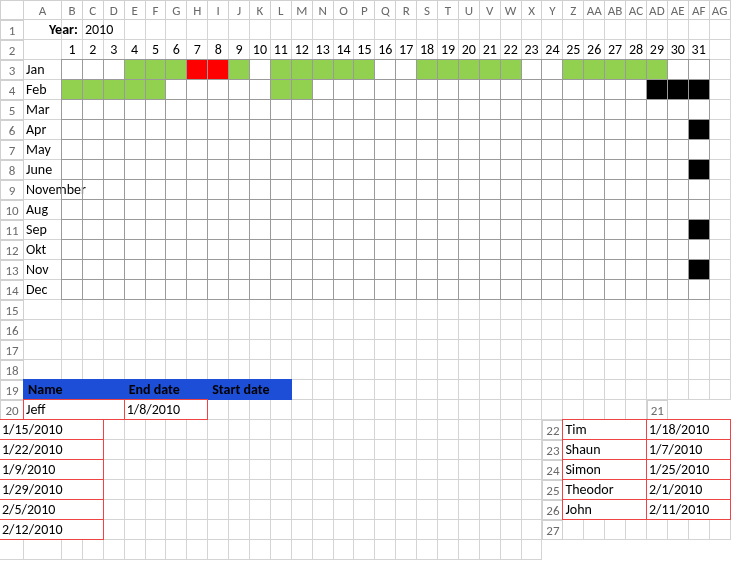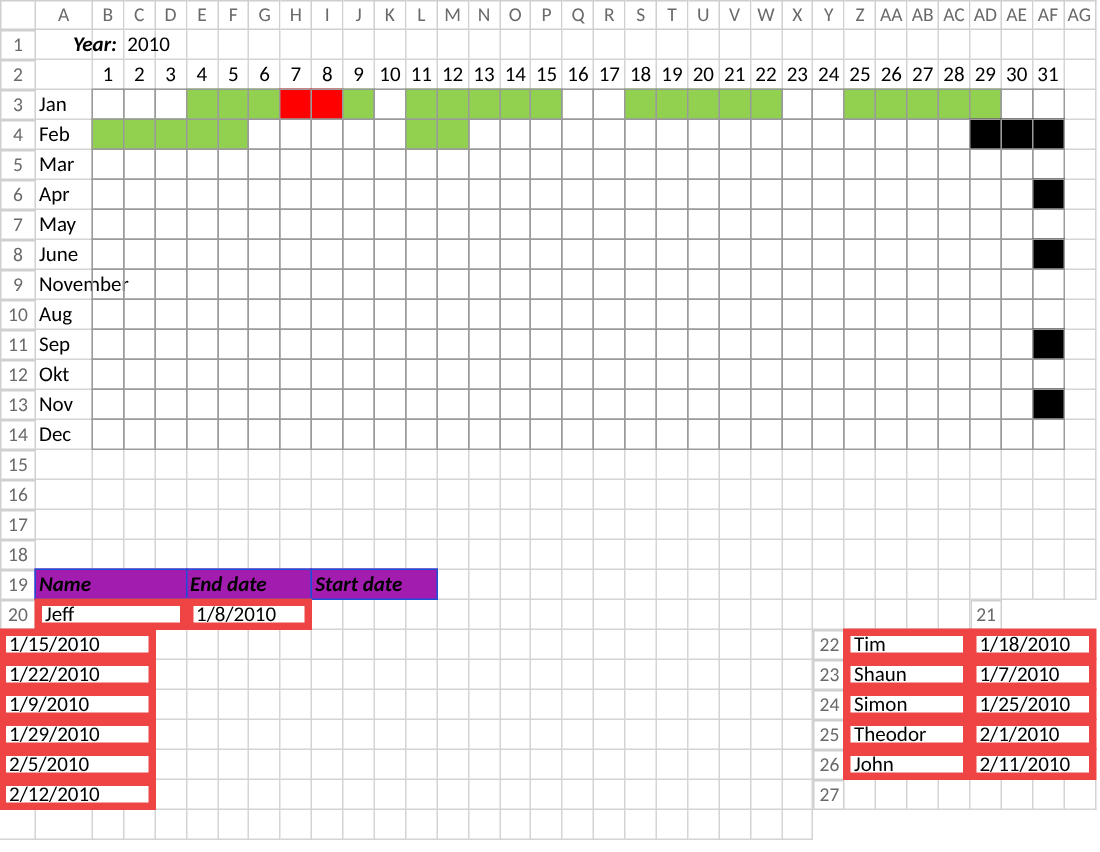--- a/index.html
+++ b/index.html
@@ -47,31 +47,31 @@
     border-bottom: 1px solid #d4d4d4;
   }
   .cell.tblborder {
     border: 1px solid #9a9a9a;
     margin-top: -1px;
     margin-left: -1px;
   }
   .cell.center { justify-content: center; }
   .cell.right  { justify-content: flex-end; padding-right: 4px; }
   .cell.left   { justify-content: flex-start; padding-left: 2px; }
-  .bold { font-weight: bold; font-style: italic; }
+  .bold { font-weight: bold; }
   .green { background: #92d050; }
   .red   { background: #ff0000; }
   .black { background: #000000; }
   .hdrfill {
-    background: #a21caf;
-    border: 1px solid #1d4ed8;
+    background: #1d4ed8;
+    border: 3px solid #1d4ed8;
     margin-top: -1px; margin-left: -1px;
   }
   .datarow {
-    border: 5px solid #ef4444;
+    border: 1px solid #ef4444;
     margin-top: -1px; margin-left: -1px;
   }
   .span4 { grid-column: span 4; }
 </style>
 </head>
 <body>
 
 <div class="sheet" id="grid">
     <div class="corner"></div>
     <div class="colhdr">A</div>

